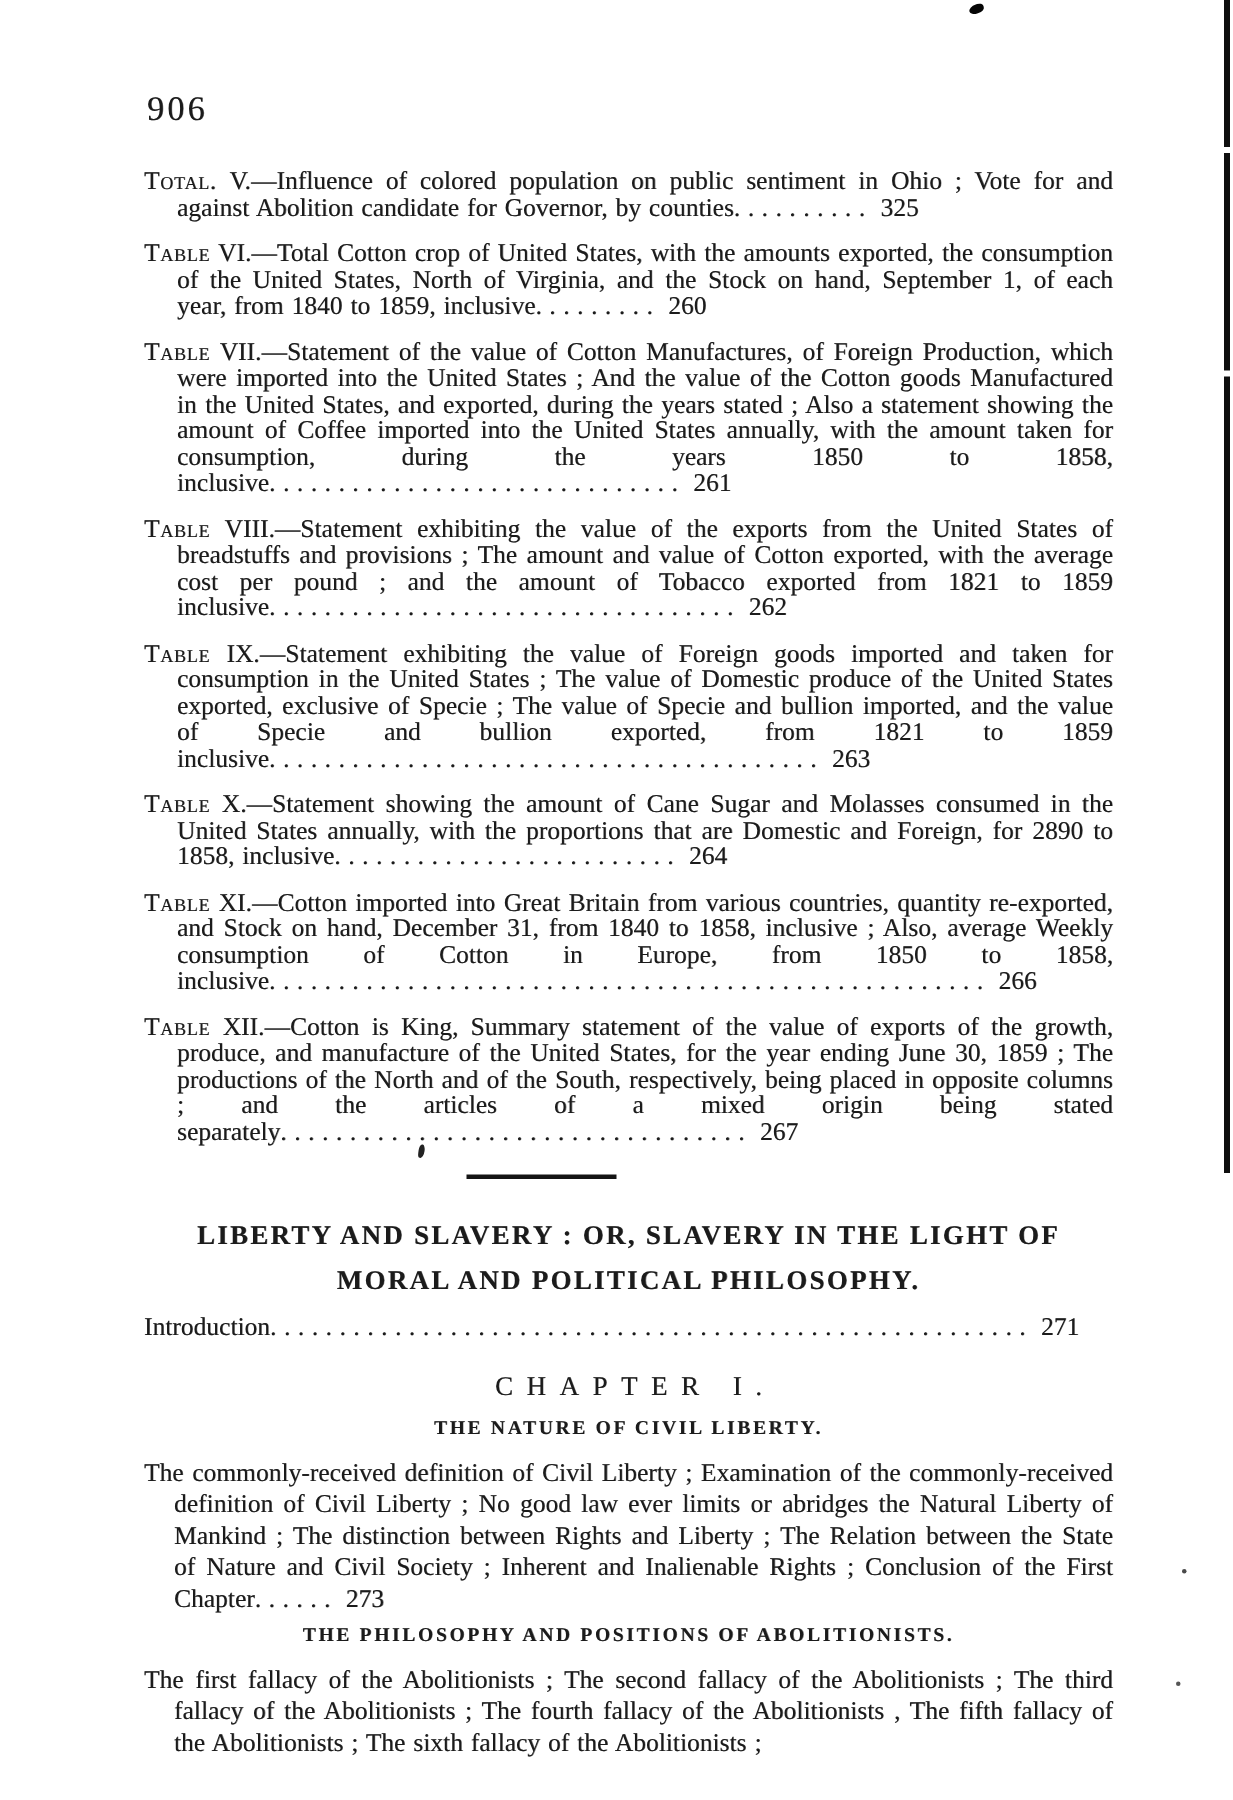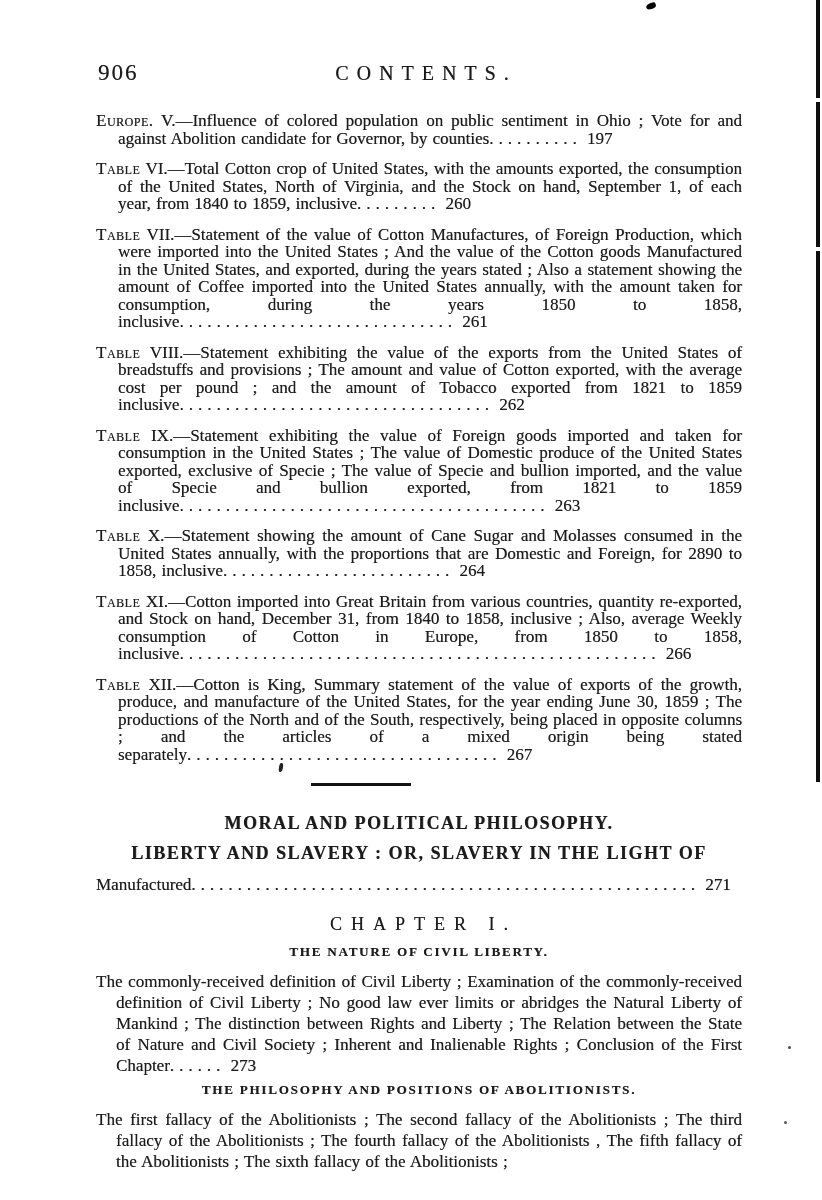--- a/index.html
+++ b/index.html
@@ -113,47 +113,46 @@
 <div class="scan-edge-notch" style="top:247px;"></div>
 <div class="ink-speck-top"></div>
 <div class="ink-comma"></div>
 <div class="dust-1"></div>
 <div class="dust-2"></div>
 
 <div class="content">
 
   <div class="header-row">
     <span class="page-number">906</span>
-    <div class="contents-title">CONTENTS.</div>
   </div>
 
-  <p class="entry"><span class="sc">Europe.</span> <span>V.</span><span>—Influence of colored population on public sentiment in Ohio ; Vote for and against Abolition candidate for Governor, by counties</span><span class="nowrap"><span class="leader">..........</span> <span>197</span></span></p>
+  <p class="entry"><span class="sc">Total.</span> <span>V.</span><span>—Influence of colored population on public sentiment in Ohio ; Vote for and against Abolition candidate for Governor, by counties</span><span class="nowrap"><span class="leader">..........</span> <span>325</span></span></p>
 
   <p class="entry"><span class="sc">Table</span> <span>VI.</span><span>—Total Cotton crop of United States, with the amounts exported, the consumption of the United States, North of Virginia, and the Stock on hand, September 1, of each year, from 1840 to 1859, inclusive</span><span class="nowrap"><span class="leader">.........</span> <span>260</span></span></p>
 
   <p class="entry"><span class="sc">Table</span> <span>VII.</span><span>—Statement of the value of Cotton Manufactures, of Foreign Production, which were imported into the United States ; And the value of the Cotton goods Manufactured in the United States, and exported, during the years stated ; Also a statement showing the amount of Coffee imported into the United States annually, with the amount taken for consumption, during the years 1850 to 1858, inclusive</span><span class="nowrap"><span class="leader">..............................</span> <span>261</span></span></p>
 
   <p class="entry"><span class="sc">Table</span> <span>VIII.</span><span>—Statement exhibiting the value of the exports from the United States of breadstuffs and provisions ; The amount and value of Cotton exported, with the average cost per pound ; and the amount of Tobacco exported from 1821 to 1859 inclusive</span><span class="nowrap"><span class="leader">..................................</span> <span>262</span></span></p>
 
   <p class="entry"><span class="sc">Table</span> <span>IX.</span><span>—Statement exhibiting the value of Foreign goods imported and taken for consumption in the United States ; The value of Domestic produce of the United States exported, exclusive of Specie ; The value of Specie and bullion imported, and the value of Specie and bullion exported, from 1821 to 1859 inclusive</span><span class="nowrap"><span class="leader">........................................</span> <span>263</span></span></p>
 
   <p class="entry"><span class="sc">Table</span> <span>X.</span><span>—Statement showing the amount of Cane Sugar and Molasses consumed in the United States annually, with the proportions that are Domestic and Foreign, for 2890 to 1858, inclusive</span><span class="nowrap"><span class="leader">.........................</span> <span>264</span></span></p>
 
   <p class="entry"><span class="sc">Table</span> <span>XI.</span><span>—Cotton imported into Great Britain from various countries, quantity re-exported, and Stock on hand, December 31, from 1840 to 1858, inclusive ; Also, average Weekly consumption of Cotton in Europe, from 1850 to 1858, inclusive</span><span class="nowrap"><span class="leader">....................................................</span> <span>266</span></span></p>
 
   <p class="entry"><span class="sc">Table</span> <span>XII.</span><span>—Cotton is King, Summary statement of the value of exports of the growth, produce, and manufacture of the United States, for the year ending June 30, 1859 ; The productions of the North and of the South, respectively, being placed in opposite columns ; and the articles of a mixed origin being stated separately</span><span class="nowrap"><span class="leader">..................................</span> <span>267</span></span></p>
 
   <div class="divider"></div>
 
   <div class="section-title">
+    <div>LIBERTY AND SLAVERY : OR, SLAVERY IN THE LIGHT OF</div>
     <div>MORAL AND POLITICAL PHILOSOPHY.</div>
-    <div>LIBERTY AND SLAVERY : OR, SLAVERY IN THE LIGHT OF</div>
   </div>
 
-  <p class="intro-line"><span>Manufactured</span><span class="nowrap"><span class="leader">.......................................................</span> <span>271</span></span></p>
+  <p class="intro-line"><span>Introduction</span><span class="nowrap"><span class="leader">.......................................................</span> <span>271</span></span></p>
 
   <div>
     <div class="chapter-heading">CHAPTER I.</div>
     <div class="chapter-subheading">THE NATURE OF CIVIL LIBERTY.</div>
     <p class="chapter-summary"><span>The commonly-received definition of Civil Liberty ; Examination of the commonly-received definition of Civil Liberty ; No good law ever limits or abridges the Natural Liberty of Mankind ; The distinction between Rights and Liberty ; The Relation between the State of Nature and Civil Society ; Inherent and Inalienable Rights ; Conclusion of the First Chapter</span><span class="nowrap"><span class="leader">......</span> <span>273</span></span></p>
   </div>
 
   <div>
     <div class="chapter-subheading">THE PHILOSOPHY AND POSITIONS OF ABOLITIONISTS.</div>
     <p class="chapter-summary"><span>The first fallacy of the Abolitionists ; The second fallacy of the Abolitionists ; The third fallacy of the Abolitionists ; The fourth fallacy of the Abolitionists , The fifth fallacy of the Abolitionists ; The sixth fallacy of the Abolitionists ;</span></p>

